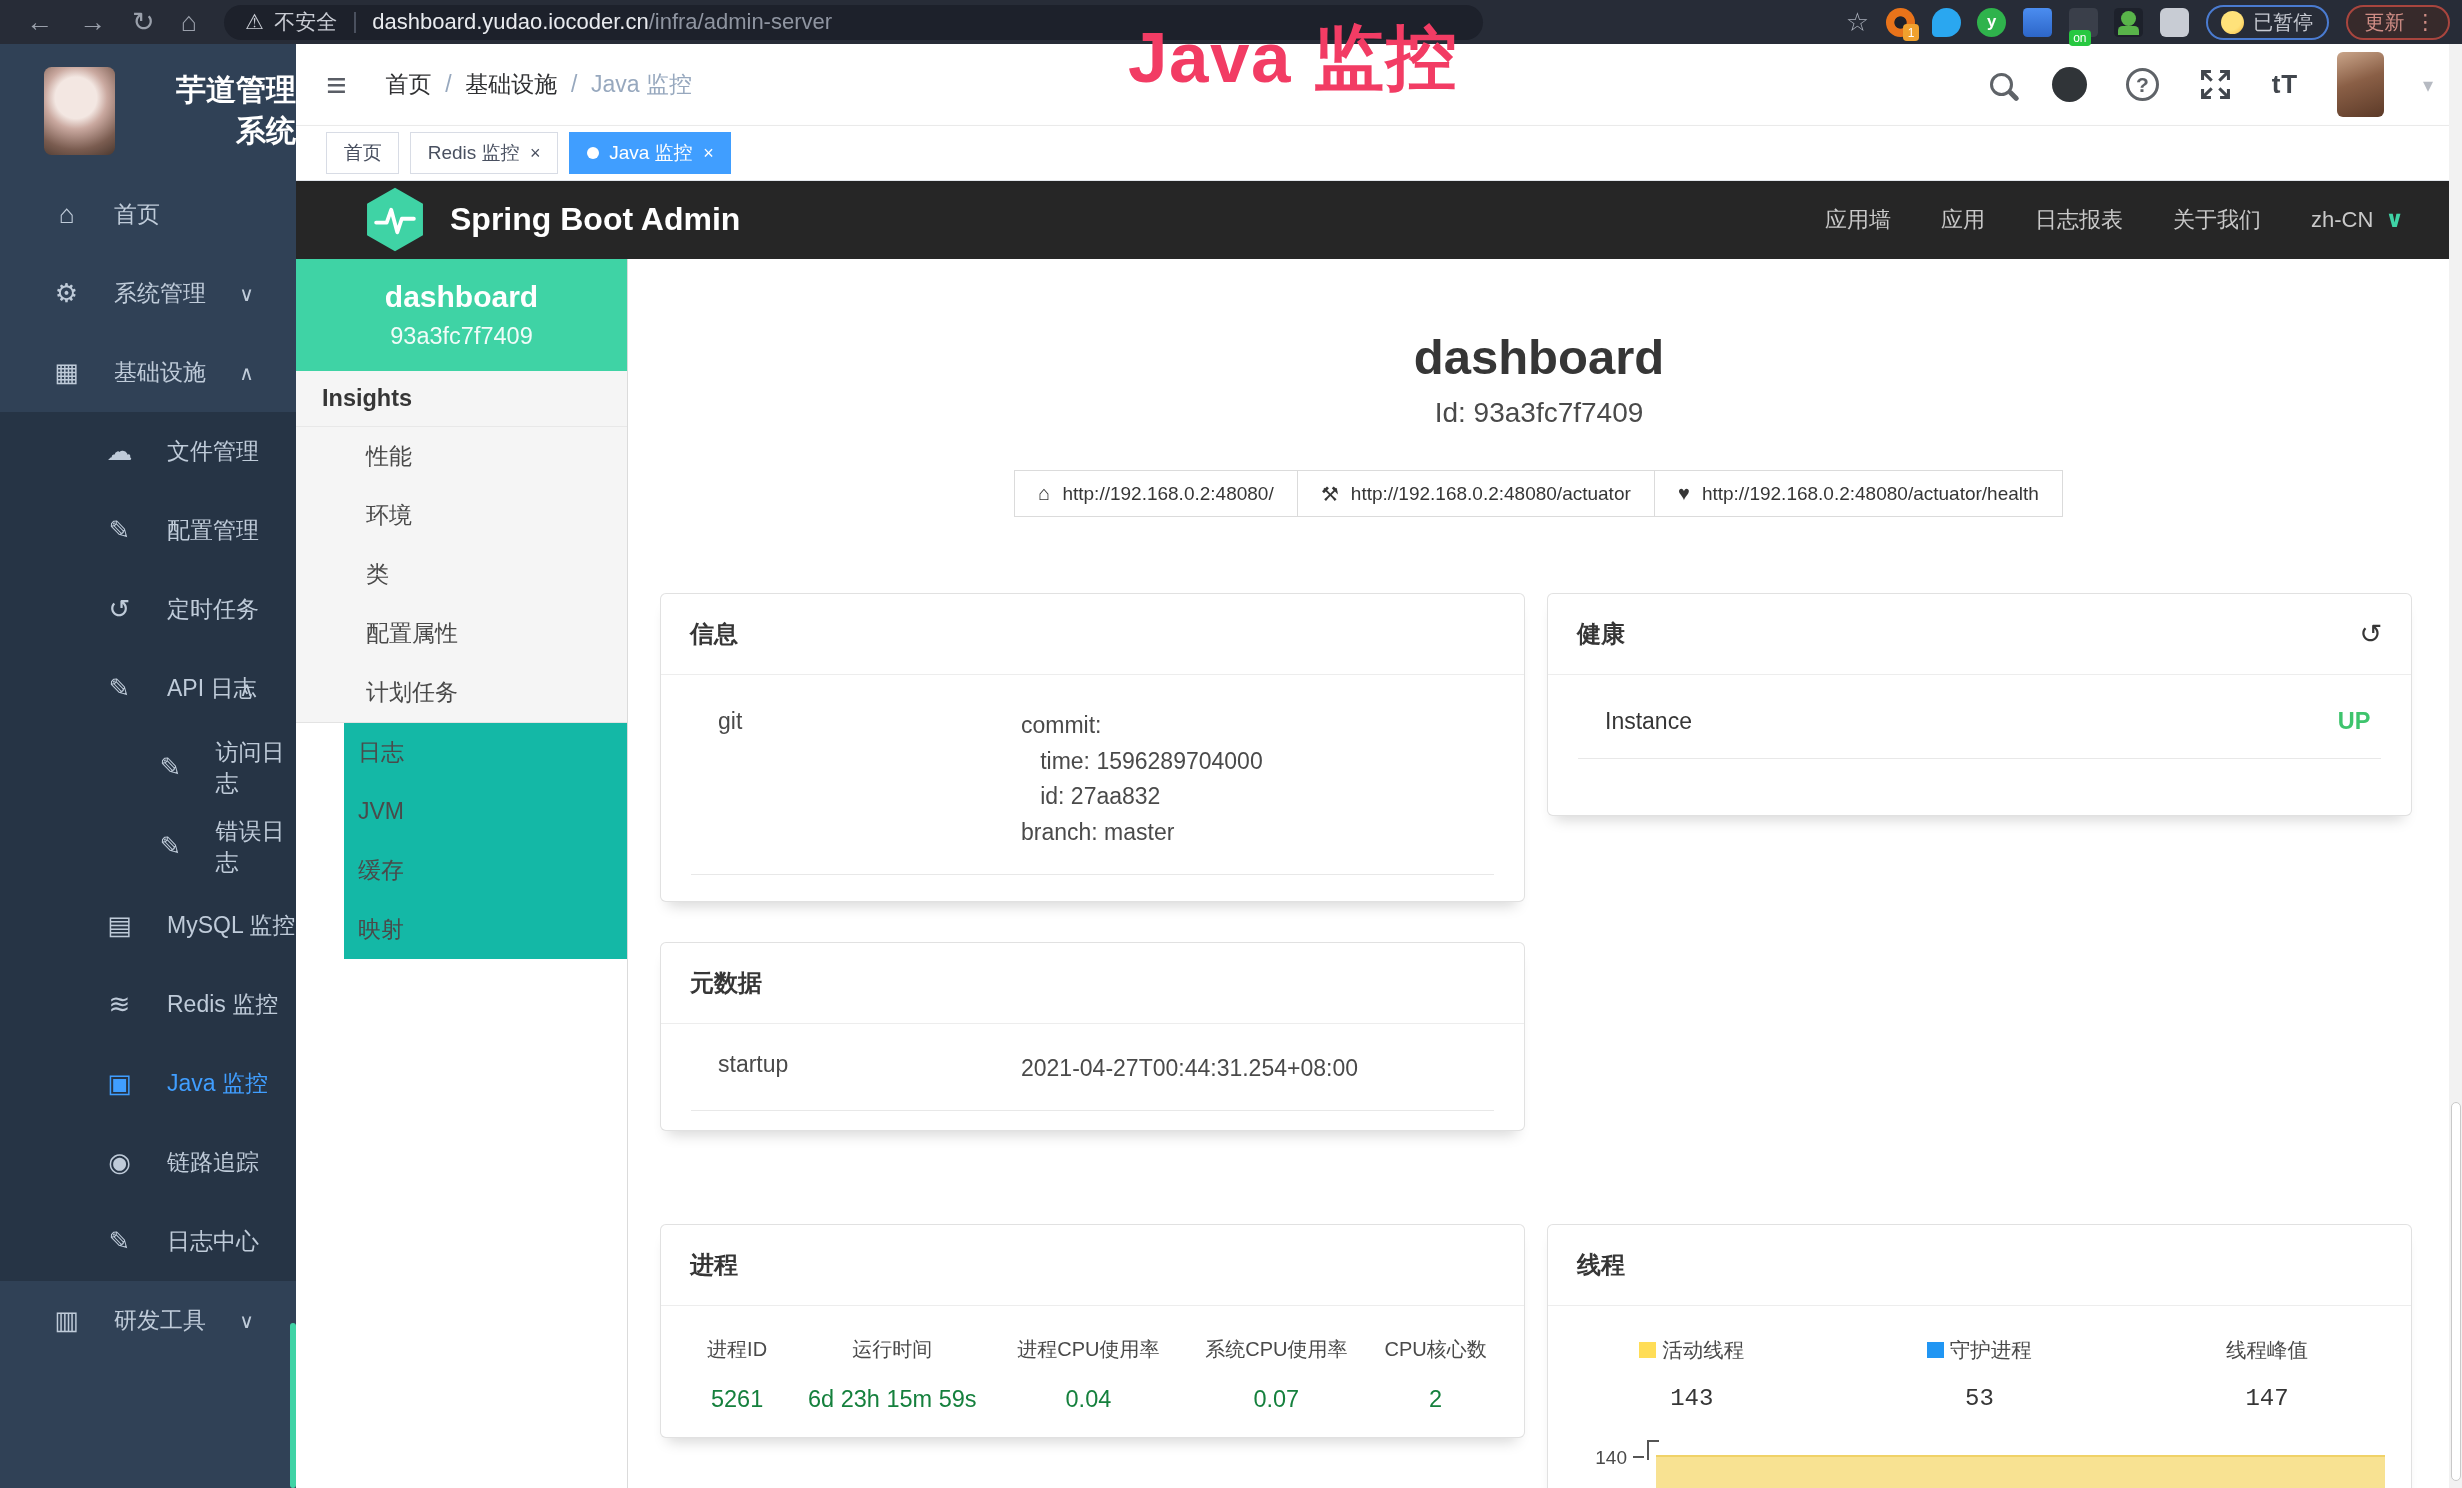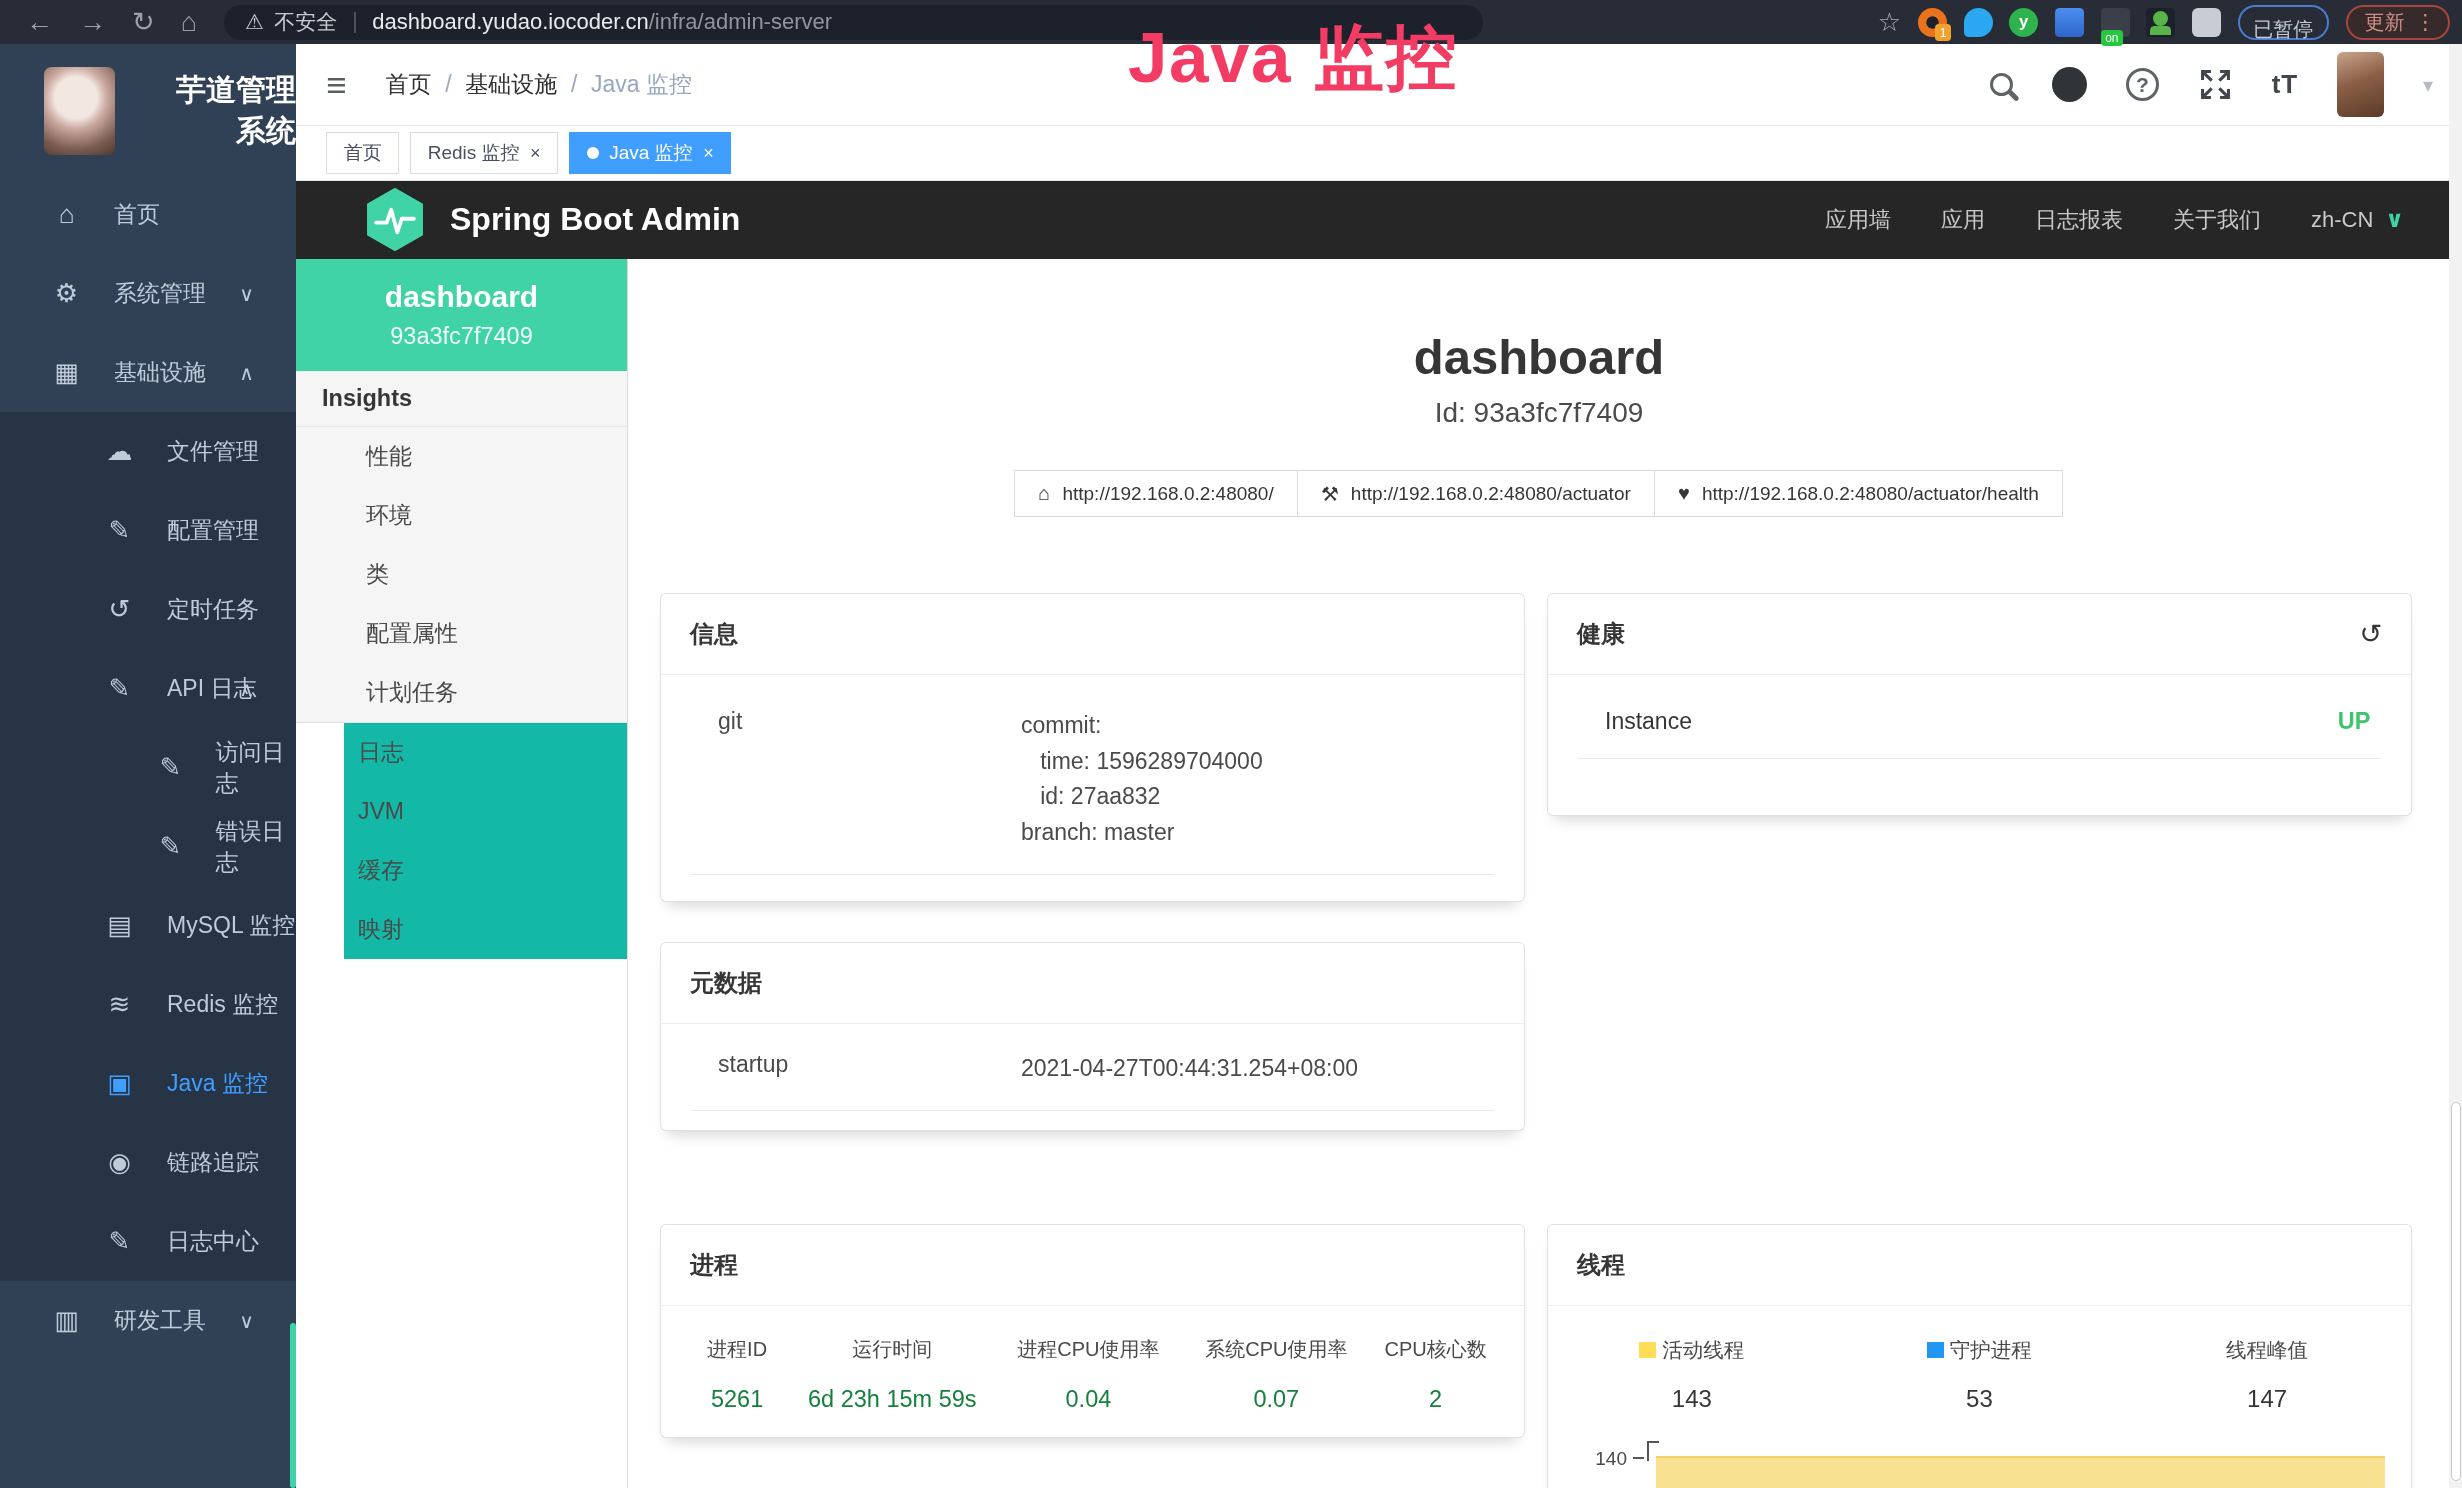--- a/index.html
+++ b/index.html
@@ -31,21 +31,21 @@
   .ext-dark { background:#3a3f4a; border-radius:4.6px; }
   .ext-onbadge { position:absolute; left:0px; bottom:-9px; background:#27c840; color:#fff;
     font-size:12px; padding:0.8px 4.6px; border-radius:3.8px; }
   .ext-person { background:#1d212b; border-radius:4.6px; }
   .ext-person::after { content:""; position:absolute; left:6.8px; top:3.8px; width:15px; height:15px;
     border-radius:50%; background:#59b44a; }
   .ext-person::before { content:""; position:absolute; left:3.8px; bottom:1.5px; width:21px; height:9px;
     border-radius:4.6px 4.6px 0 0; background:#59b44a; }
   .ext-puzzle { background:#c8ccd4; border-radius:6px; }
   .paused-pill { height:35px; border:2.3px solid #4a7bd0; border-radius:17.4px; display:flex;
-    align-items:center; padding:0 13.7px; gap:9px;flex-direction:column; }
+    align-items:center; padding:0 13.7px; gap:9px; }
   .face { width:23px; height:23px; border-radius:50%; background:radial-gradient(circle at 38% 35%, #ffe27a 0 55%, #f4b73c); }
   .paused-txt { font-size:20px; color:#c7cad2; }
   .update-btn { height:35px; border:2.3px solid #a8453e; background:#372a2b; border-radius:17.4px;
     display:flex; align-items:center; padding:0 12px 0 16.7px; gap:10.6px; }
   .update-txt { font-size:20px; color:#cf8d85; }
   .update-dots { font-size:21px; color:#cf8d85; }
 
   
   .sidebar { position:absolute; top:44px; left:0; width:296px; height:1445px; background:#304156; z-index:10; }
   .logo-row { display:flex; align-items:center; padding:23px 0 20px 44px; }
@@ -137,21 +137,21 @@
   .kv-value { font-size:23px; color:#4a4a4a; white-space:pre-wrap; line-height:1.55; }
   .kv-strong { font-size:23px; color:#363636; }
   .kv-up { margin-left:auto; font-size:23.5px; font-weight:bold; color:#3ec46d; padding-right:10.6px; }
   .proc-table { display:flex; text-align:center; margin-top:30px; padding:0 23px; }
   .proc-col-h { font-size:20px; color:#4a4a4a; }
   .proc-col-v { font-size:23.5px; color:#15803d; margin-top:23px; }
   .legend-row { display:flex; text-align:center; margin-top:30px; }
   .leg-col { width:33.33%; }
   .leg-top { display:flex; align-items:center; justify-content:center; gap:6px; font-size:20.5px; color:#4a4a4a;text-align:center; }
   .leg-box { width:16.7px; height:16.7px; }
-  .leg-val { font-size:24px; color:#363636; margin-top:21px; }
+  .leg-val { font-size:24px; color:#363636; margin-top:21px;font-family:Liberation Mono, monospace; }
   .chart { position:relative; margin-top:26px; height:121px; }
   .ytick { position:absolute; left:0; width:79px; text-align:right; font-size:19px; color:#4a4a4a; }
   .tickmark { position:absolute; left:85px; width:10.6px; height:2.3px; background:#555; }
   .axis-corner-v { position:absolute; left:99px; top:1.5px; width:2.3px; height:20px; background:#555; }
   .axis-corner-h { position:absolute; left:99px; top:1.5px; width:12px; height:2.3px; background:#555; }
   .area { position:absolute; left:108px; right:26px; top:16.7px; bottom:-23px; background:#f8e292;
     border-top:2.3px solid #f0d268; }
 
   
   .annotation { position:absolute; left:1128px; top:10.6px; font-size:71px; font-weight:600;

